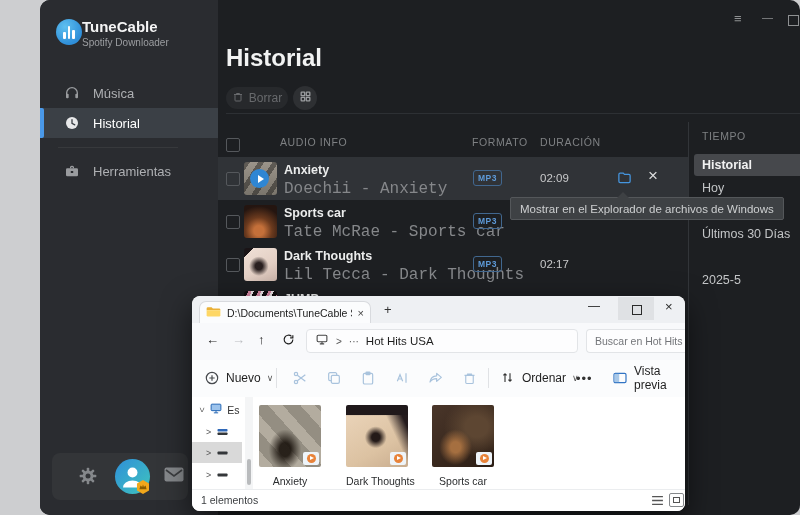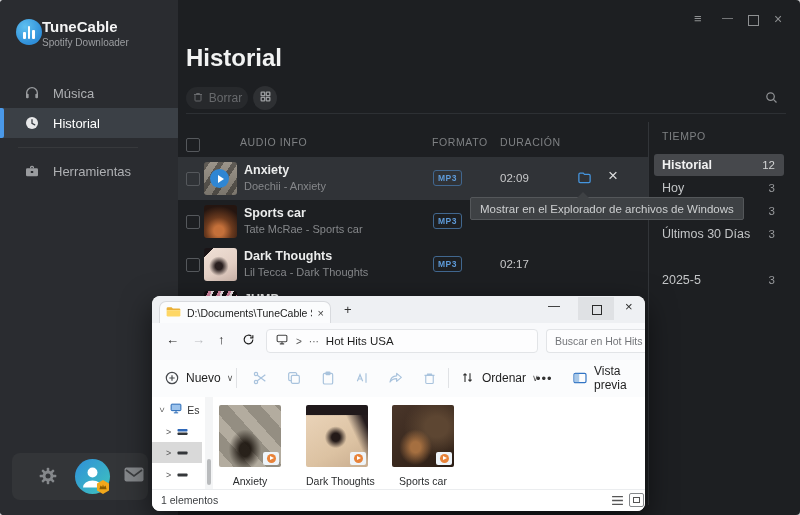--- a/index.html
+++ b/index.html
@@ -1,18 +1,18 @@
 <!DOCTYPE html>
 <html><head>
 <meta charset="utf-8">
 <style>
   html,body{margin:0;padding:0;width:800px;height:515px;overflow:hidden;background:#cdced0;
     font-family:"Liberation Sans", sans-serif;}
   .abs{position:absolute;}
-  .app{position:absolute;inset:0;background:#1d1f22;border-radius:4px;overflow:hidden;}
+  .app{position:absolute;inset:0;background:#1d1f22;border-radius:10px;overflow:hidden;margin-left:40px;}
 
   
   .sidebar{position:absolute;left:0;top:0;width:178px;height:515px;background:#2a2c30;}
   .logo-circle{position:absolute;left:16px;top:19px;width:26px;height:26px;border-radius:50%;
     background:radial-gradient(circle at 35% 30%,#5fc0f0,#2f8fd9 70%);}
   .logo-bars{position:absolute;left:7px;top:6px;display:flex;gap:2px;align-items:flex-end;height:14px;}
   .logo-bars i{display:block;width:2.5px;background:#fff;border-radius:1px;}
   .brand-name{position:absolute;left:42px;top:18px;font-size:15px;font-weight:bold;color:#f4f4f4;}
   .brand-sub{position:absolute;left:42px;top:37px;font-size:10px;color:#9c9ea1;}
   .side-item{position:absolute;left:0;width:178px;height:30px;display:flex;align-items:center;color:#aeb0b3;font-size:13px;cursor:default;}
@@ -47,21 +47,21 @@
   .row .cb{position:absolute;left:8px;top:15px;}
   .art{position:absolute;left:26px;top:5px;width:33px;height:33px;border-radius:3px;overflow:hidden;}
   .art-anxiety{background:repeating-linear-gradient(123deg,rgba(0,0,0,.38) 0 5px,rgba(0,0,0,0) 5px 12px),linear-gradient(#9b948a,#7a756c);}
   .art-sports{background:radial-gradient(circle at 45% 78%,#c4703a 0 16%,#6b3a1e 42%,#241510 78%);}
   .art-dark{background:linear-gradient(135deg,#1a1416 0 14%,rgba(0,0,0,0) 15%),radial-gradient(ellipse at 45% 55%,#2a2020 0 14%,rgba(0,0,0,0) 38%),linear-gradient(150deg,#f0e0d6,#e3cfc4 60%,#c9b2a8);}
   .art-jump{background:repeating-linear-gradient(115deg,#0f0c0e 0 4px,#d789a5 4px 7px,#efe7ea 7px 9px);}
   .play-ov{position:absolute;left:32px;top:12px;width:19px;height:19px;border-radius:50%;background:#2f86d3;
     display:flex;align-items:center;justify-content:center;}
   .play-ov i{display:block;width:0;height:0;border-left:6px solid #fff;border-top:4px solid transparent;border-bottom:4px solid transparent;margin-left:2px;}
   .r-title{position:absolute;left:66px;top:6px;font-size:12.5px;font-weight:bold;color:#ebecec;white-space:nowrap;}
-  .r-artist{position:absolute;left:66px;top:23px;font-size:11px;color:#85878a;white-space:nowrap;}
+  .r-artist{position:absolute;left:66px;top:23px;font-size:16px;color:#85878a;white-space:nowrap;font-family:Liberation Mono, monospace;}
   .mp3{position:absolute;left:255px;top:13px;font-size:8.5px;font-weight:bold;color:#5e9ad8;border:1px solid #41678f;border-radius:3px;padding:2px 4px;letter-spacing:.5px;}
   .r-dur{position:absolute;left:322px;top:15px;font-size:11.5px;color:#c9cacb;}
   .folder-ic{position:absolute;left:398px;top:13px;width:17px;height:15px;color:#4596e0;}
   .row-x{position:absolute;left:430px;top:9px;font-size:17px;color:#dcdddd;}
 
   .tooltip{position:absolute;left:470px;top:197px;height:21px;background:#3e4144;border:1px solid #54575a;
     border-radius:2px;color:#cdcfd0;font-size:11.5px;display:flex;align-items:center;padding:0 9px;white-space:nowrap;z-index:40;}
   .tooltip::before{content:"";position:absolute;left:106px;top:-6px;border-left:6px solid transparent;
     border-right:6px solid transparent;border-bottom:6px solid #3e4144;}
 

